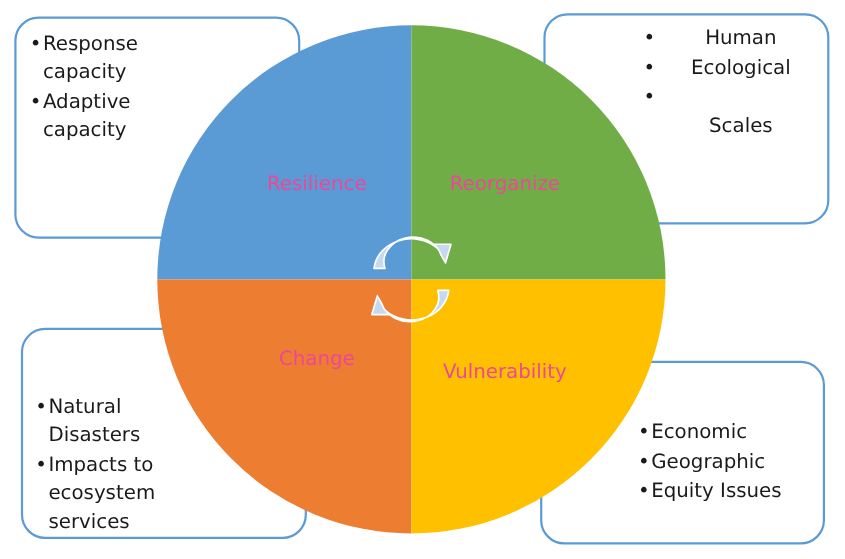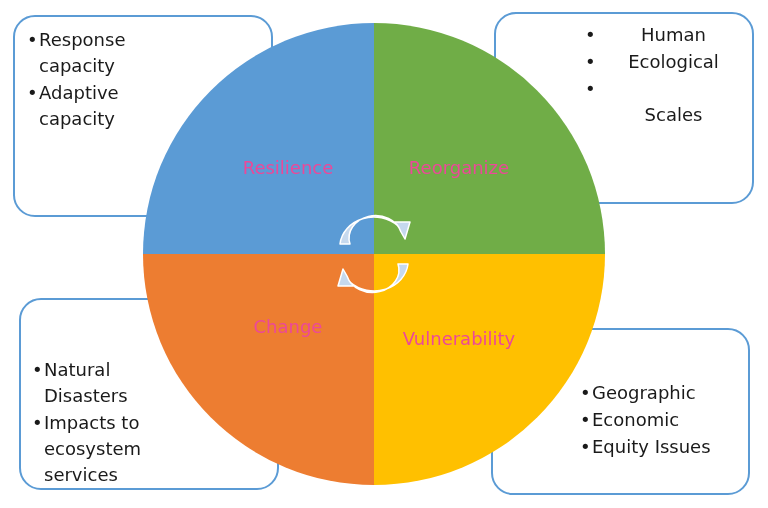--- a/index.html
+++ b/index.html
@@ -76,21 +76,21 @@
     <span>Disasters</span>
   </li>
   <li>
     <span>Impacts to</span><br>
     <span style="display:inline-block; width:108px;">ecosystem services</span>
   </li>
 </ul>
 
 <ul class="list" style="left:580px; top:380px; width:165px;">
   <li>
-    <span>Geographic</span>
+    <span>Economic</span>
   </li>
   <li>
-    <span>Economic</span>
+    <span>Geographic</span>
   </li>
   <li>
     <span>Equity Issues</span>
   </li>
 </ul>
 
 </body></html>

